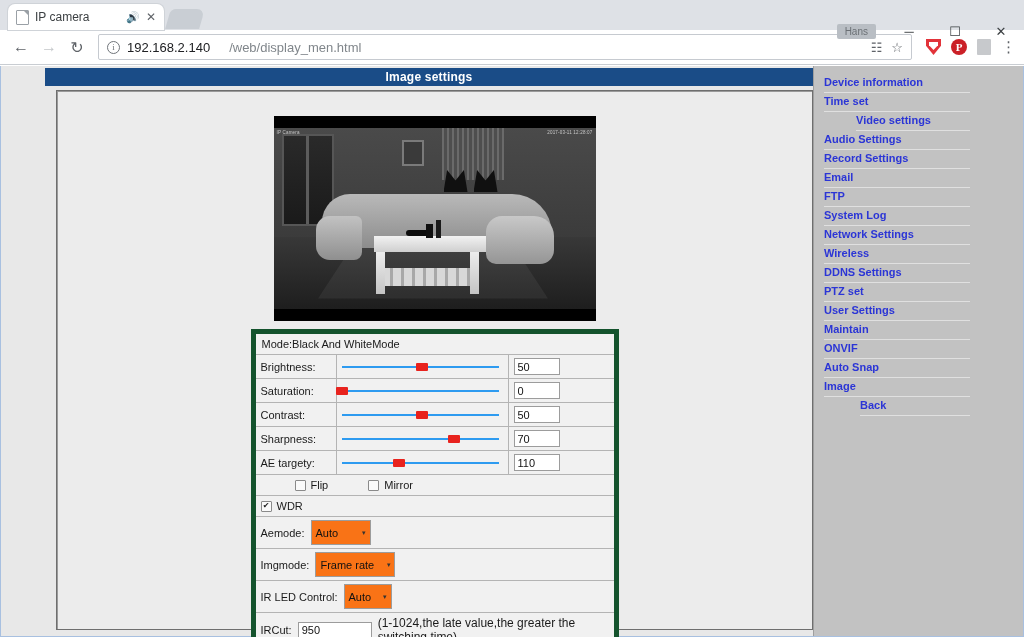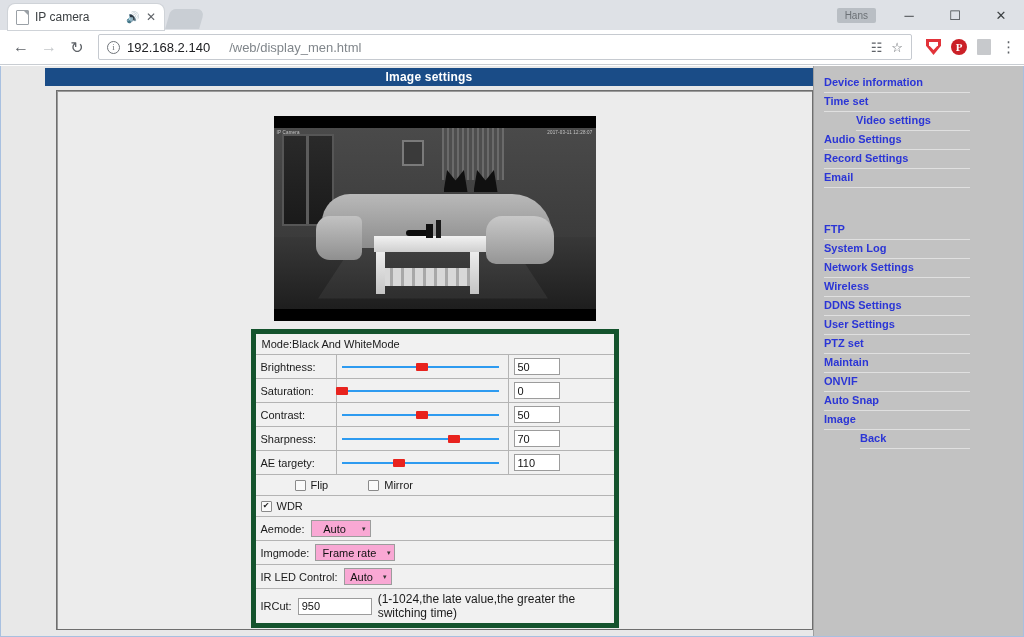--- a/index.html
+++ b/index.html
@@ -38,21 +38,21 @@
   }
   .tab-audio { font-size: 11px; color: #5f6368; line-height: 1; }
   .tab-close { font-size: 12px; color: #5f6368; line-height: 1; cursor: pointer; }
   .newtab {
     width: 34px; height: 20px; margin-left: 4px; margin-bottom: 1px;
     background: #c9ced4; border-radius: 5px 8px 0 0;
     transform: skewX(-16deg);
   }
 
   .win-right {
-    position: absolute; right: 0; top: 0; height: 30px;
+    position: absolute; right: 0; top: 16px; height: 30px;
     display: flex; align-items: center; gap: 0;
   }
   .profile-chip {
     font-size: 10px; color: #5f6348; background: #b9bec4;
     padding: 2px 8px; border-radius: 2px; margin-right: 10px; color: #6b7075;
   }
   .win-btn {
     width: 46px; height: 30px; display: flex; align-items: center;
     justify-content: center; font-size: 13px; color: #3c4043; cursor: pointer;
   }
@@ -248,23 +248,23 @@
   .chk {
     width: 11px; height: 11px; border: 1px solid #8a8a8a; background: #fafafa;
     display: inline-flex; align-items: center; justify-content: center;
     font-size: 9px; color: #222; line-height: 1; border-radius: 1px;
   }
   .chk.on:after { content: "\2714"; font-size: 8px; }
   .inline { display: flex; align-items: center; gap: 6px; }
   .spacer-28 { display: inline-block; width: 28px; }
 
   .sel {
-    border: 1px solid #9c9c9c; background: #f9a8d4; font-size: 11px;
-    padding: 1px 16px 1px 4px; height: 17px; position: relative;
-    display: inline-flex; align-items: center; color: #111; justify-content: center;
+    border: 1px solid #9c9c9c; background: #f97316; font-size: 11px;
+    padding: 1px 16px 1px 4px; height: 25px; position: relative;
+    display: inline-flex; align-items: center; color: #111;
   }
   .sel .caret {
     position: absolute; right: 4px; top: 50%; transform: translateY(-50%);
     font-size: 7px; color: #333;
   }
   .sel.w1 { min-width: 60px; }
   .sel.w2 { min-width: 80px; }
   .sel.w3 { min-width: 48px; }
   .hint { font-size: 12px; color: #1a1a1a; }
 
@@ -523,27 +523,27 @@
       </div>
 
       <div class="sidebar">
         <div class="side-inner" id="side-list">
             <div class="side-item" style="color: rgb(43, 53, 214);">Device information</div>
             <div class="side-item" style="color: rgb(43, 53, 214);">Time set</div>
             <div class="side-item" style="color: rgb(43, 53, 214); margin-left: 32px;">Video settings</div>
             <div class="side-item" style="color: rgb(43, 53, 214);">Audio Settings</div>
             <div class="side-item" style="color: rgb(43, 53, 214);">Record Settings</div>
             <div class="side-item" style="color: rgb(43, 53, 214);">Email</div>
-            <div class="side-item" style="color: rgb(43, 53, 214); margin-top: 33px;">FTP</div>
+            <div class="side-item" style="color: rgb(43, 53, 214);">FTP</div>
             <div class="side-item" style="color: rgb(43, 53, 214);">System Log</div>
             <div class="side-item" style="color: rgb(43, 53, 214);">Network Settings</div>
             <div class="side-item" style="color: rgb(43, 53, 214);">Wireless</div>
             <div class="side-item" style="color: rgb(43, 53, 214);">DDNS Settings</div>
+            <div class="side-item" style="color: rgb(43, 53, 214);">PTZ set</div>
             <div class="side-item" style="color: rgb(43, 53, 214);">User Settings</div>
-            <div class="side-item" style="color: rgb(43, 53, 214);">PTZ set</div>
             <div class="side-item" style="color: rgb(43, 53, 214);">Maintain</div>
             <div class="side-item" style="color: rgb(43, 53, 214);">ONVIF</div>
             <div class="side-item" style="color: rgb(43, 53, 214);">Auto Snap</div>
             <div class="side-item" style="color: rgb(43, 53, 214);">Image</div>
             <div class="side-item" style="color: rgb(43, 53, 214); margin-left: 36px;">Back</div>
           </div>
       </div>
 
     </div>
   </div>

